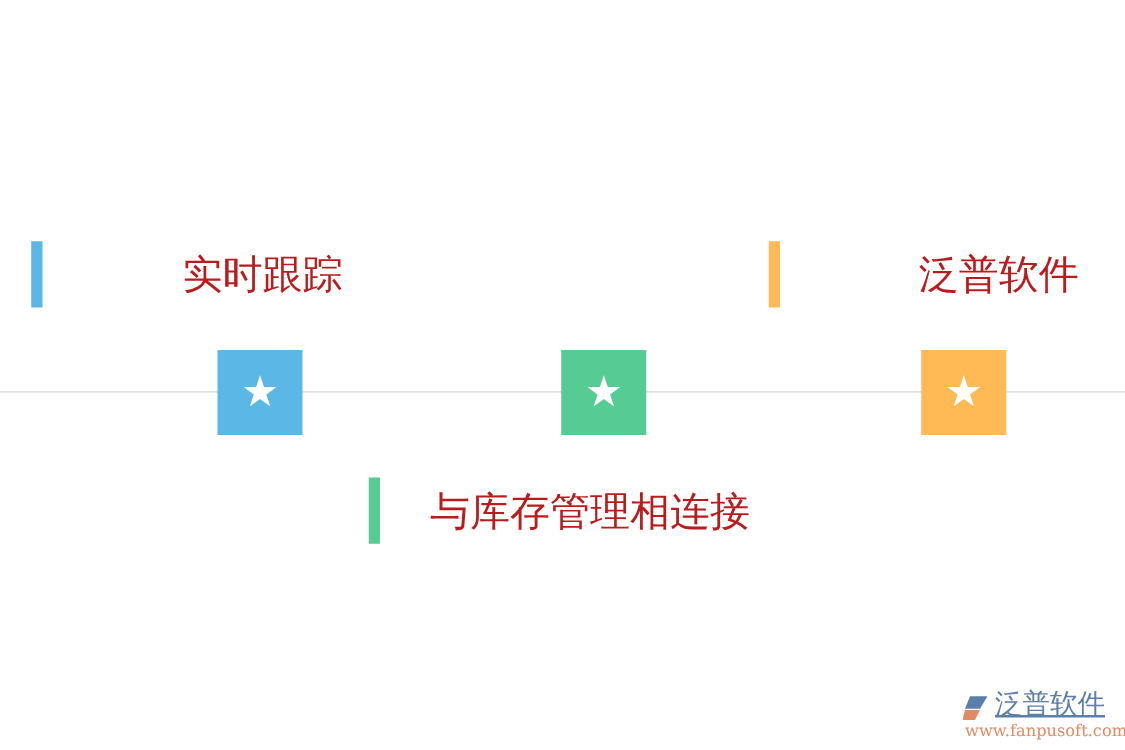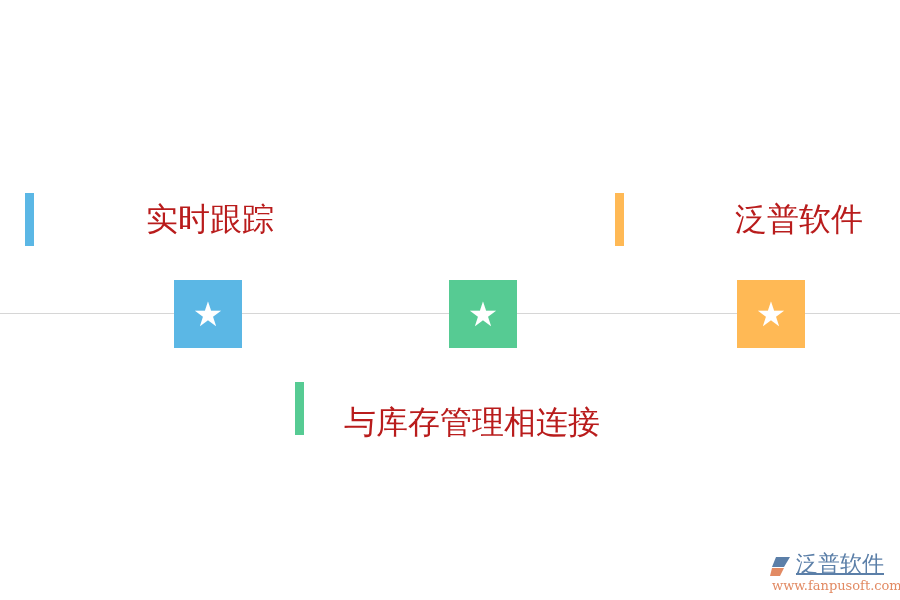--- a/index.html
+++ b/index.html
@@ -23,21 +23,21 @@
 <div class="bar" style="left:25px;top:193px;background:#5bb7e5;"></div>
 <div class="label" style="left:146px;top:203px;">实时跟踪</div>
 <div class="node" style="left:174px;top:280px;background:#5bb7e5;">
   <span>★</span>
 </div>
 
 <div class="node" style="left:449px;top:280px;background:#56cb93;">
   <span>★</span>
 </div>
 <div class="bar" style="left:295px;top:382px;background:#56cb93;"></div>
-<div class="label" style="left:344px;top:409px;font-family:Liberation Mono, monospace;">与库存管理相连接</div>
+<div class="label" style="left:344px;top:393px;">与库存管理相连接</div>
 
 <div class="bar" style="left:615px;top:193px;background:#ffb955;"></div>
 <div class="label" style="left:735px;top:203px;">泛普软件</div>
 <div class="node" style="left:737px;top:280px;background:#ffb955;">
   <span>★</span>
 </div>
 
 <div class="logo">
   <svg class="logo-mark" viewBox="0 0 22 22">
     <polygon points="6,2 20,2 14,12 2,12" fill="#5b7fa8"></polygon>

